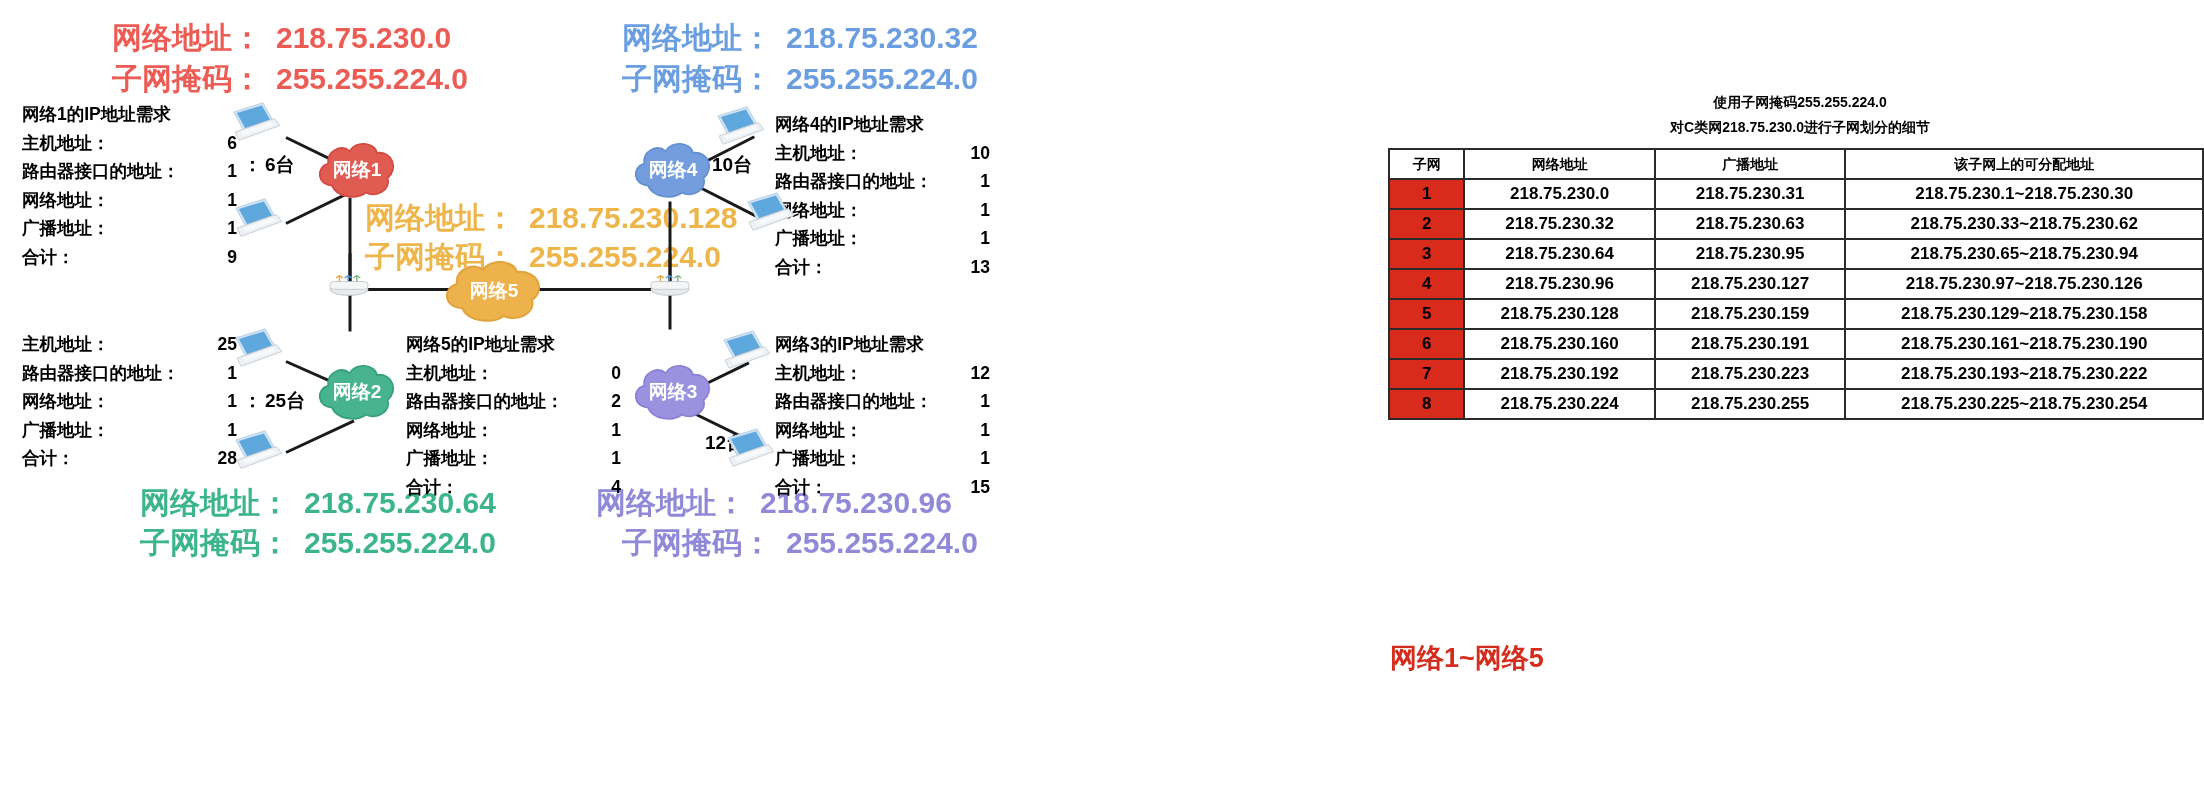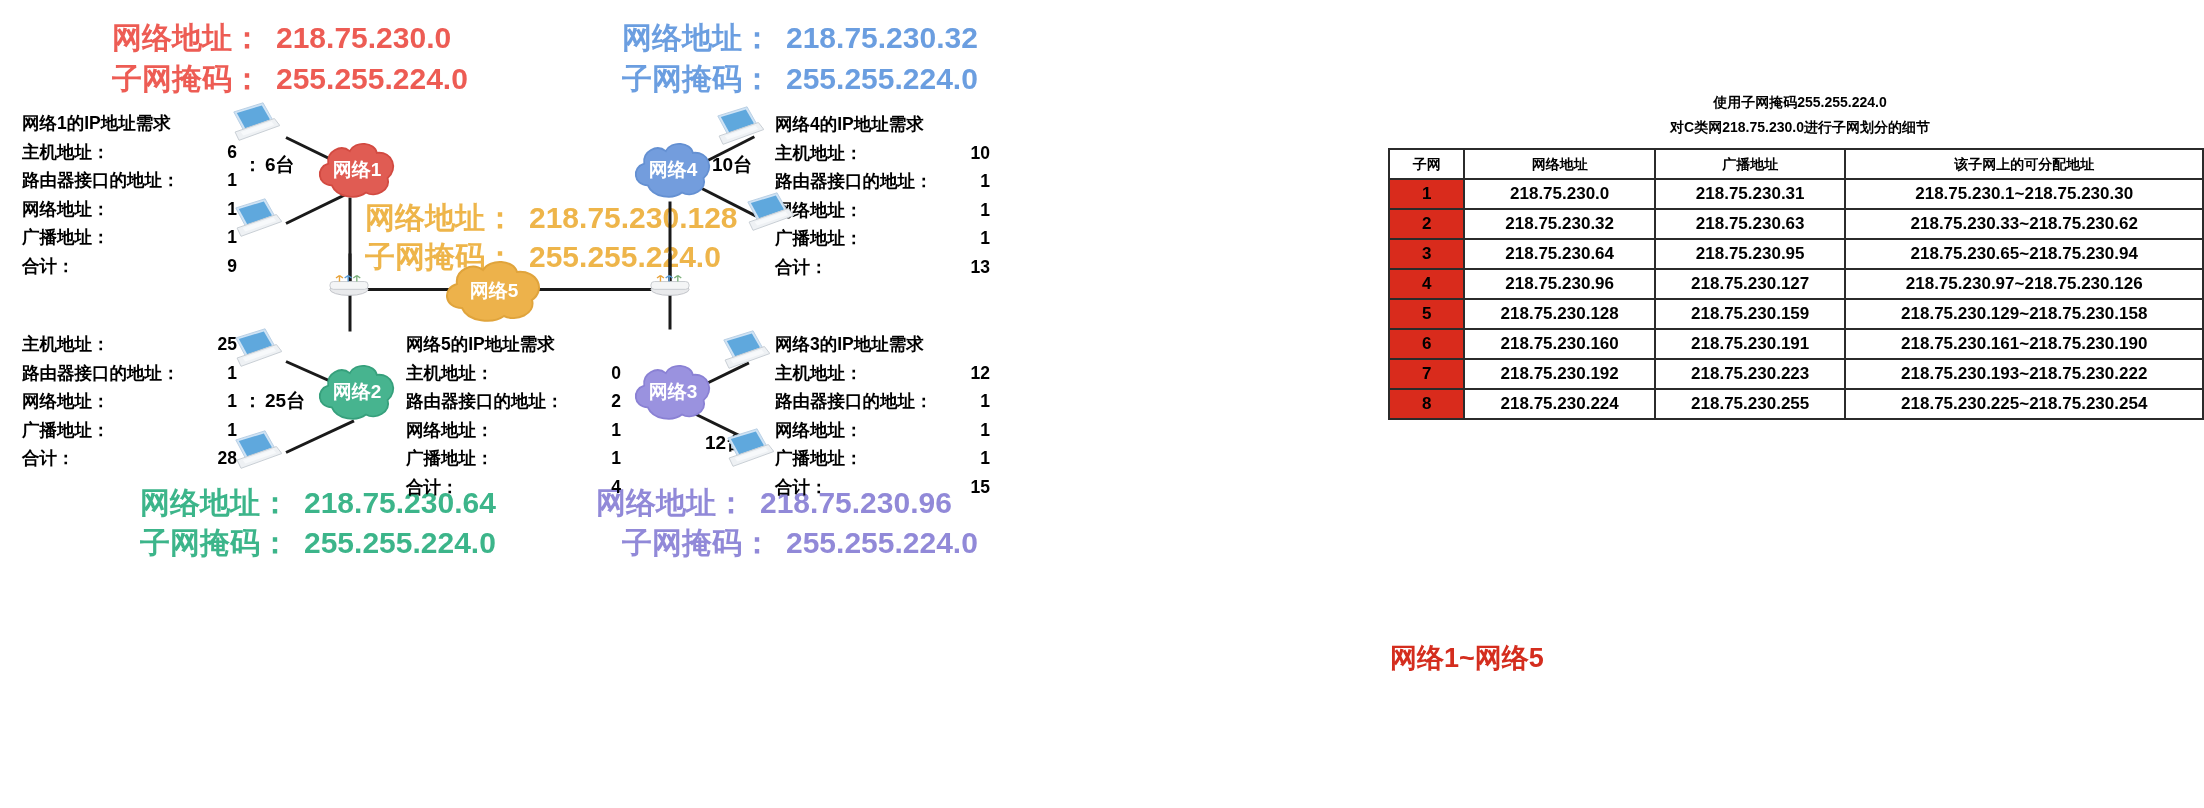--- a/index.html
+++ b/index.html
@@ -111,21 +111,21 @@
   <span>子网掩码：</span><span class="val">255.255.224.0</span>
 </div>
 
 <div class="abs bigLabel c-purple" style="left:596px;top:483px;">
   <span>网络地址：</span><span class="val">218.75.230.96</span>
 </div>
 <div class="abs bigLabel c-purple" style="left:622px;top:523px;">
   <span>子网掩码：</span><span class="val">255.255.224.0</span>
 </div>
 
-<div class="abs reqBlock" style="left:22px;top:109px;width:255px;">
+<div class="abs reqBlock" style="left:22px;top:100px;width:255px;">
   <div class="reqTitle">网络1的IP地址需求</div>
   <div class="reqRow">
       <span class="lab">主机地址：</span>
       <span class="num" style="left:175px;width:40px;">6</span>
     </div>
   <div class="reqRow">
       <span class="lab">路由器接口的地址：</span>
       <span class="num" style="left:175px;width:40px;">1</span>
     </div>
   <div class="reqRow">

